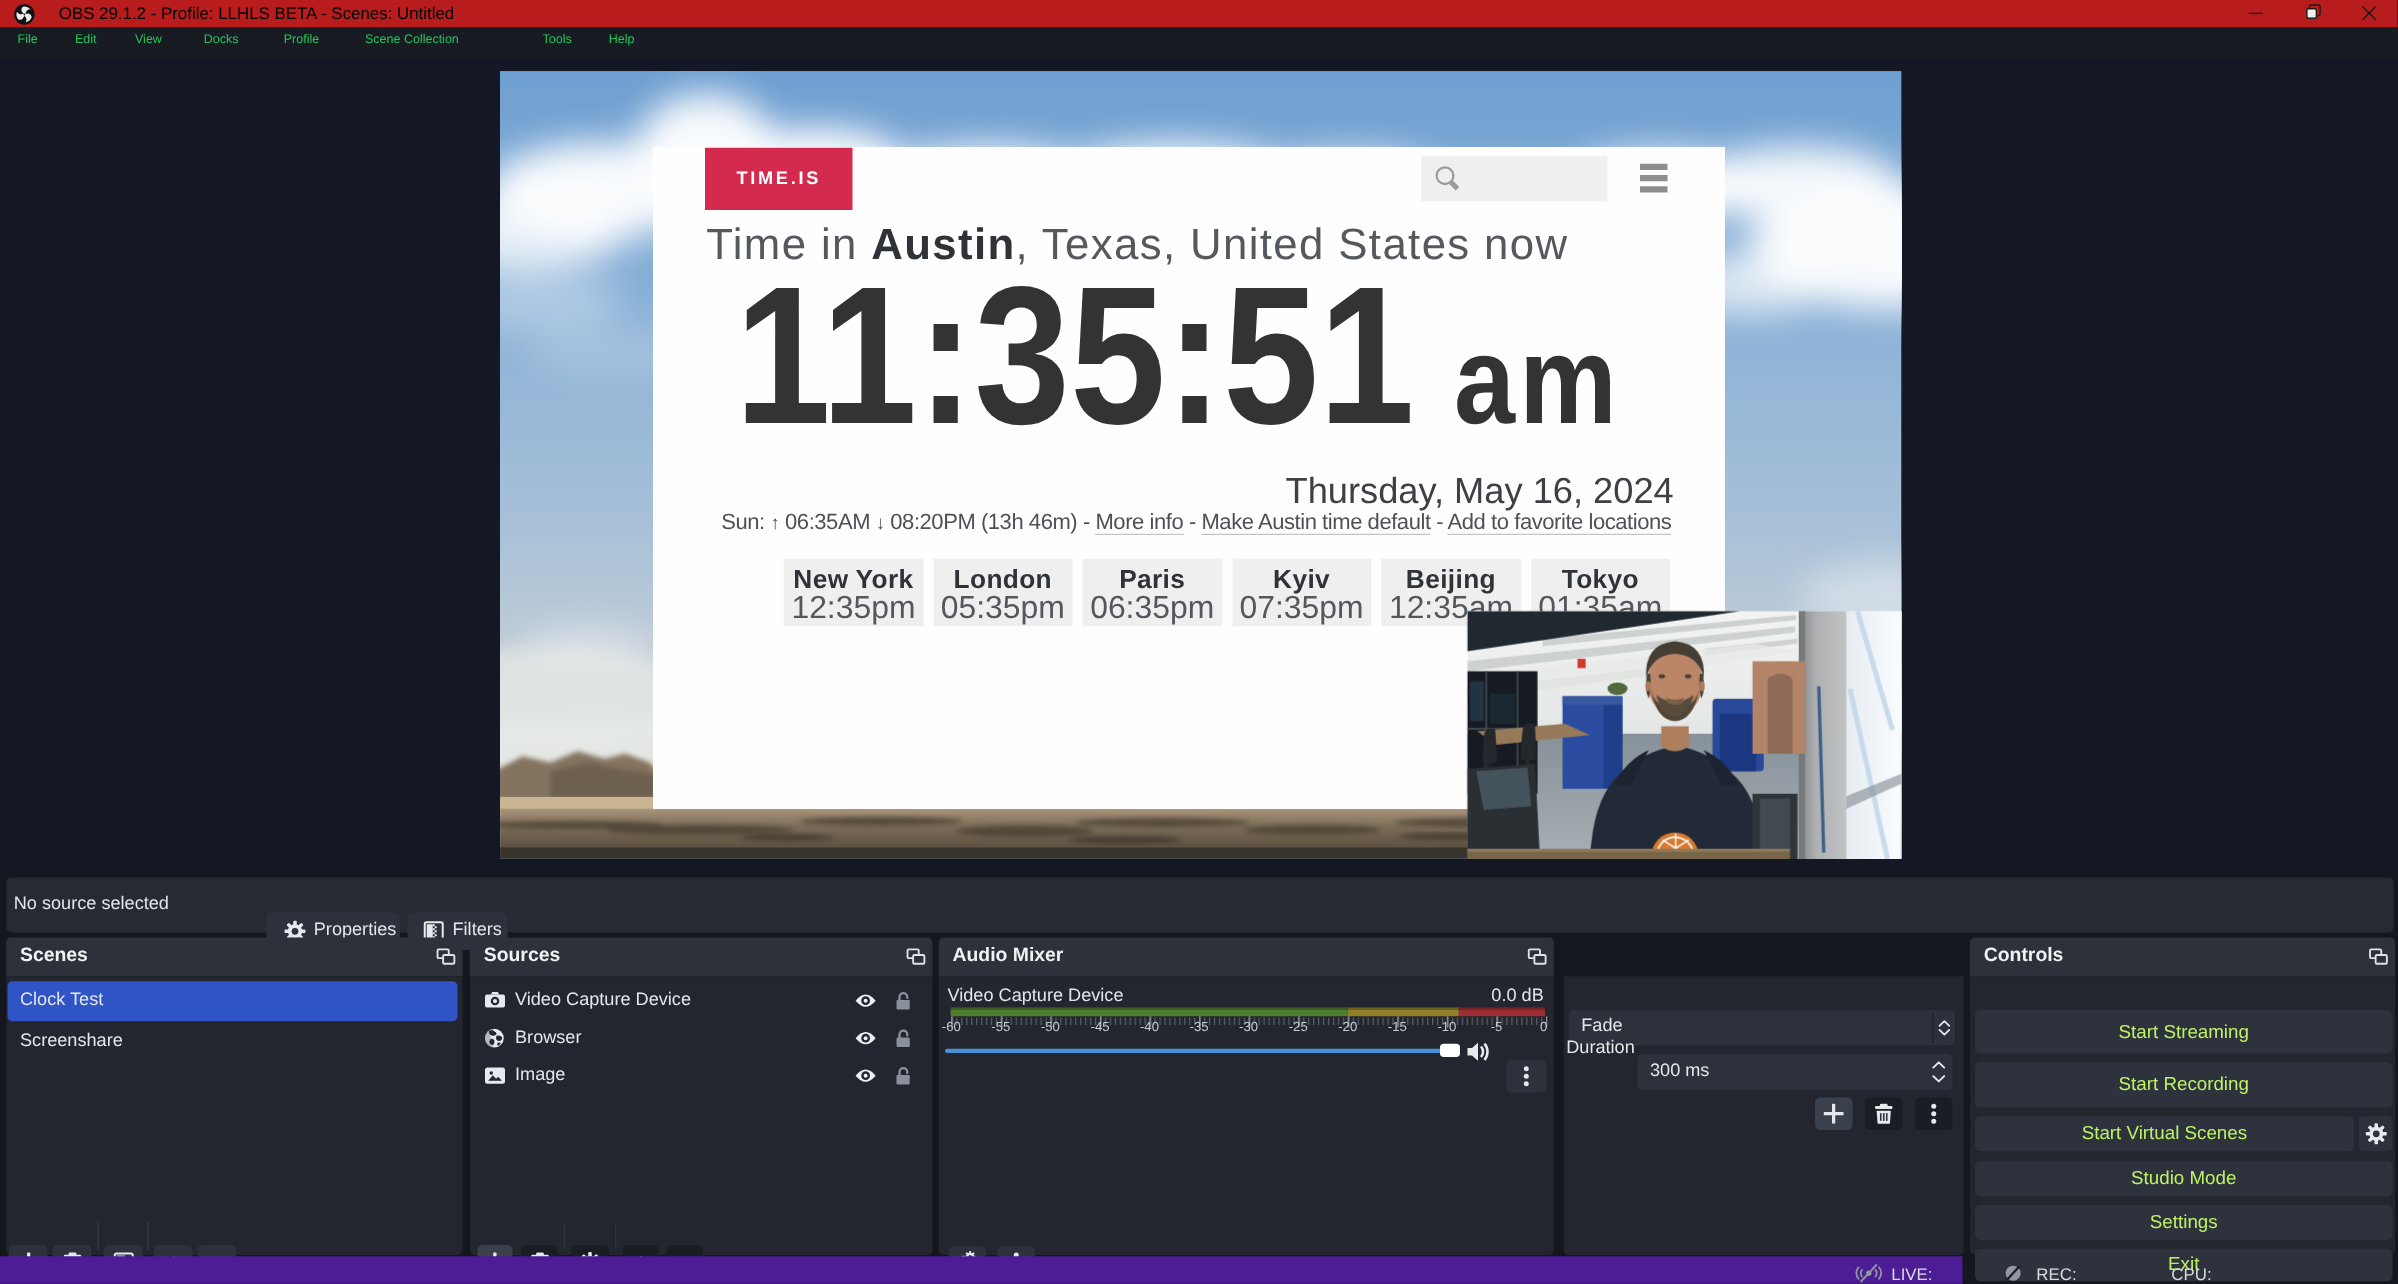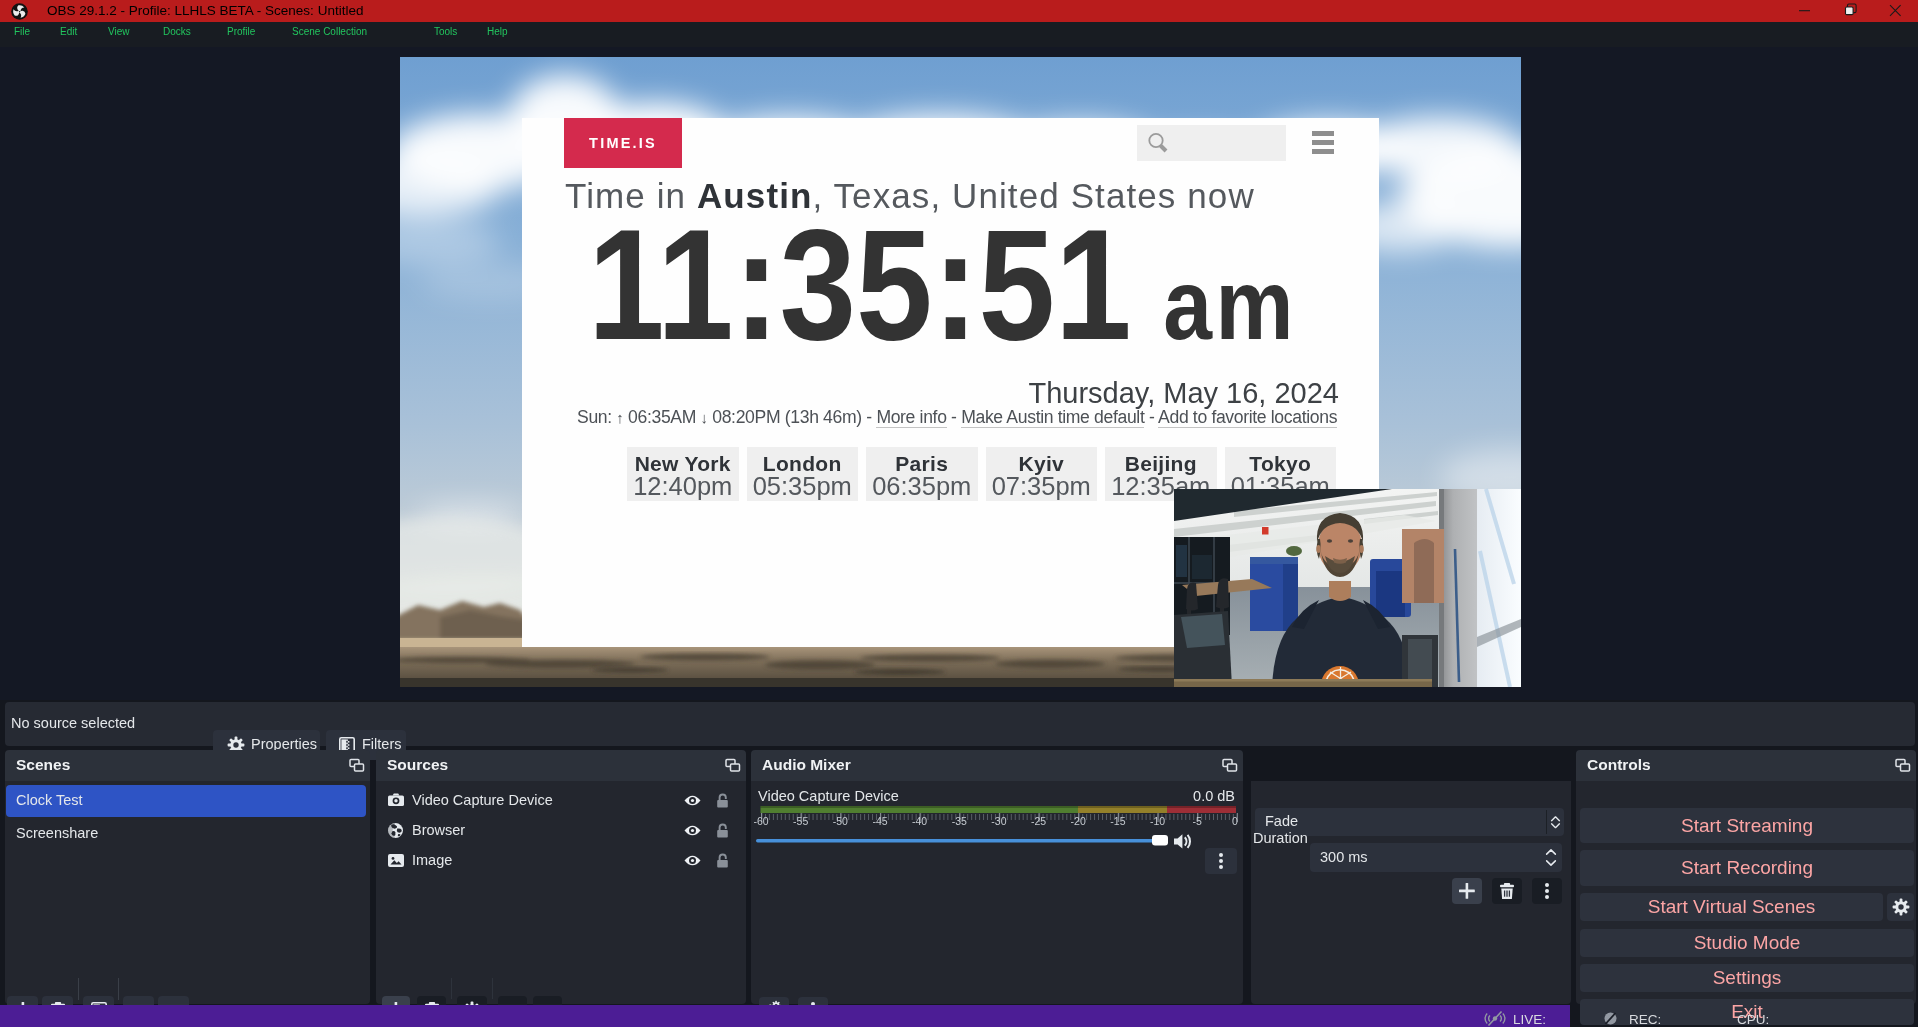--- a/index.html
+++ b/index.html
@@ -20,21 +20,21 @@
   .ptitle span { position:absolute; left:11px; top:6px; font-weight:bold; font-size:15.5px; color:#f0f2f4; }
   .pbody { position:absolute; left:0; top:31px; width:100%; background:#23262e; border-radius:0 0 4px 4px; }
   .btn { position:absolute; background:#2c313c; border-radius:4px;margin-top:21px; }
   #statusbar { position:absolute; left:0; top:1005px; width:1570px; height:22px; background:#4c1d95; }
   .stext { position:absolute; top:6.5px; font-size:13.5px; color:#d8dade; }
   .citybox { position:absolute; top:329px; width:111.5px; height:54px; background:#efefef; text-align:center; }
   .cname { font-size:21px; font-weight:bold; color:#2f3338; margin-top:4.5px; letter-spacing:0.3px; }
   .ctime { font-size:25.5px; color:#54585d; margin-top:-4px; }
   .lnk { border-bottom:1px solid #c4c4c4; }
   .mini { position:absolute; font-size:14.5px; color:#e4e7ea; white-space:nowrap; }
-  .cbtn { width:334px; height:28px; text-align:center; line-height:28px; font-size:19px; color:#fca5a5; background:#2d323d; }
+  .cbtn { width:334px; height:28px; text-align:center; line-height:28px; font-size:15px; color:#bef264; background:#2d323d; }
 </style>
 </head>
 <body>
 <div id="titlebar">
   <svg class="abs" style="left:11px; top:3px;" width="17" height="17" viewBox="0 0 17 17">
     <circle cx="8.5" cy="8.5" r="8.3" fill="#111111"></circle>
     <g fill="#ececec">
       <path d="M-1.1 -6.2 A6.3 6.3 0 0 1 4.85 -4.05 A4.0 4.0 0 0 0 1.0 -0.3 A3.3 3.3 0 0 1 -1.1 -6.2 Z" transform="translate(8.5 8.5)"></path>
       <path d="M-1.1 -6.2 A6.3 6.3 0 0 1 4.85 -4.05 A4.0 4.0 0 0 0 1.0 -0.3 A3.3 3.3 0 0 1 -1.1 -6.2 Z" transform="translate(8.5 8.5) rotate(120)"></path>
       <path d="M-1.1 -6.2 A6.3 6.3 0 0 1 4.85 -4.05 A4.0 4.0 0 0 0 1.0 -0.3 A3.3 3.3 0 0 1 -1.1 -6.2 Z" transform="translate(8.5 8.5) rotate(240)"></path>
@@ -151,21 +151,21 @@
         <div style="height:5px; background:#8e8e8e; margin-bottom:4px;"></div>
         <div style="height:5px; background:#8e8e8e; margin-bottom:4px;"></div>
         <div style="height:5px; background:#8e8e8e;"></div>
       </div>
       <div class="abs" style="left:43px; top:57.5px; font-size:35px; color:#55595e; letter-spacing:1.1px; white-space:nowrap;">Time in <b style="color:#2f3338;">Austin</b>, Texas, United States now</div>
       <div class="abs" style="left:66px; top:88px; font-size:157px; line-height:1; font-weight:bold; color:#333; white-space:nowrap; transform:scaleX(0.877); transform-origin:left top;">11:35:51<span style="font-size:100px; margin-left:36px; letter-spacing:4px;">am</span></div>
       <div class="abs" style="left:0; top:259px; width:817px; text-align:right; font-size:29px; color:#3d4145; white-space:nowrap;">Thursday, May 16, 2024</div>
       <div class="abs" style="left:55px; top:289px; font-size:17.6px; letter-spacing:-0.35px; color:#4d5156; white-space:nowrap;">Sun: <span style="font-size:15px;">↑</span> 06:35AM <span style="font-size:15px;">↓</span> 08:20PM (13h 46m) - <span class="lnk">More info</span> - <span class="lnk">Make Austin time default</span> - <span class="lnk">Add to favorite locations</span></div>
       <div class="citybox" style="left:105px;">
           <div class="cname">New York</div>
-          <div class="ctime">12:40pm</div>
+          <div class="ctime">12:35pm</div>
         </div>
       <div class="citybox" style="left:224.5px;">
           <div class="cname">London</div>
           <div class="ctime">05:35pm</div>
         </div>
       <div class="citybox" style="left:344px;">
           <div class="cname">Paris</div>
           <div class="ctime">06:35pm</div>
         </div>
       <div class="citybox" style="left:463.5px;">

